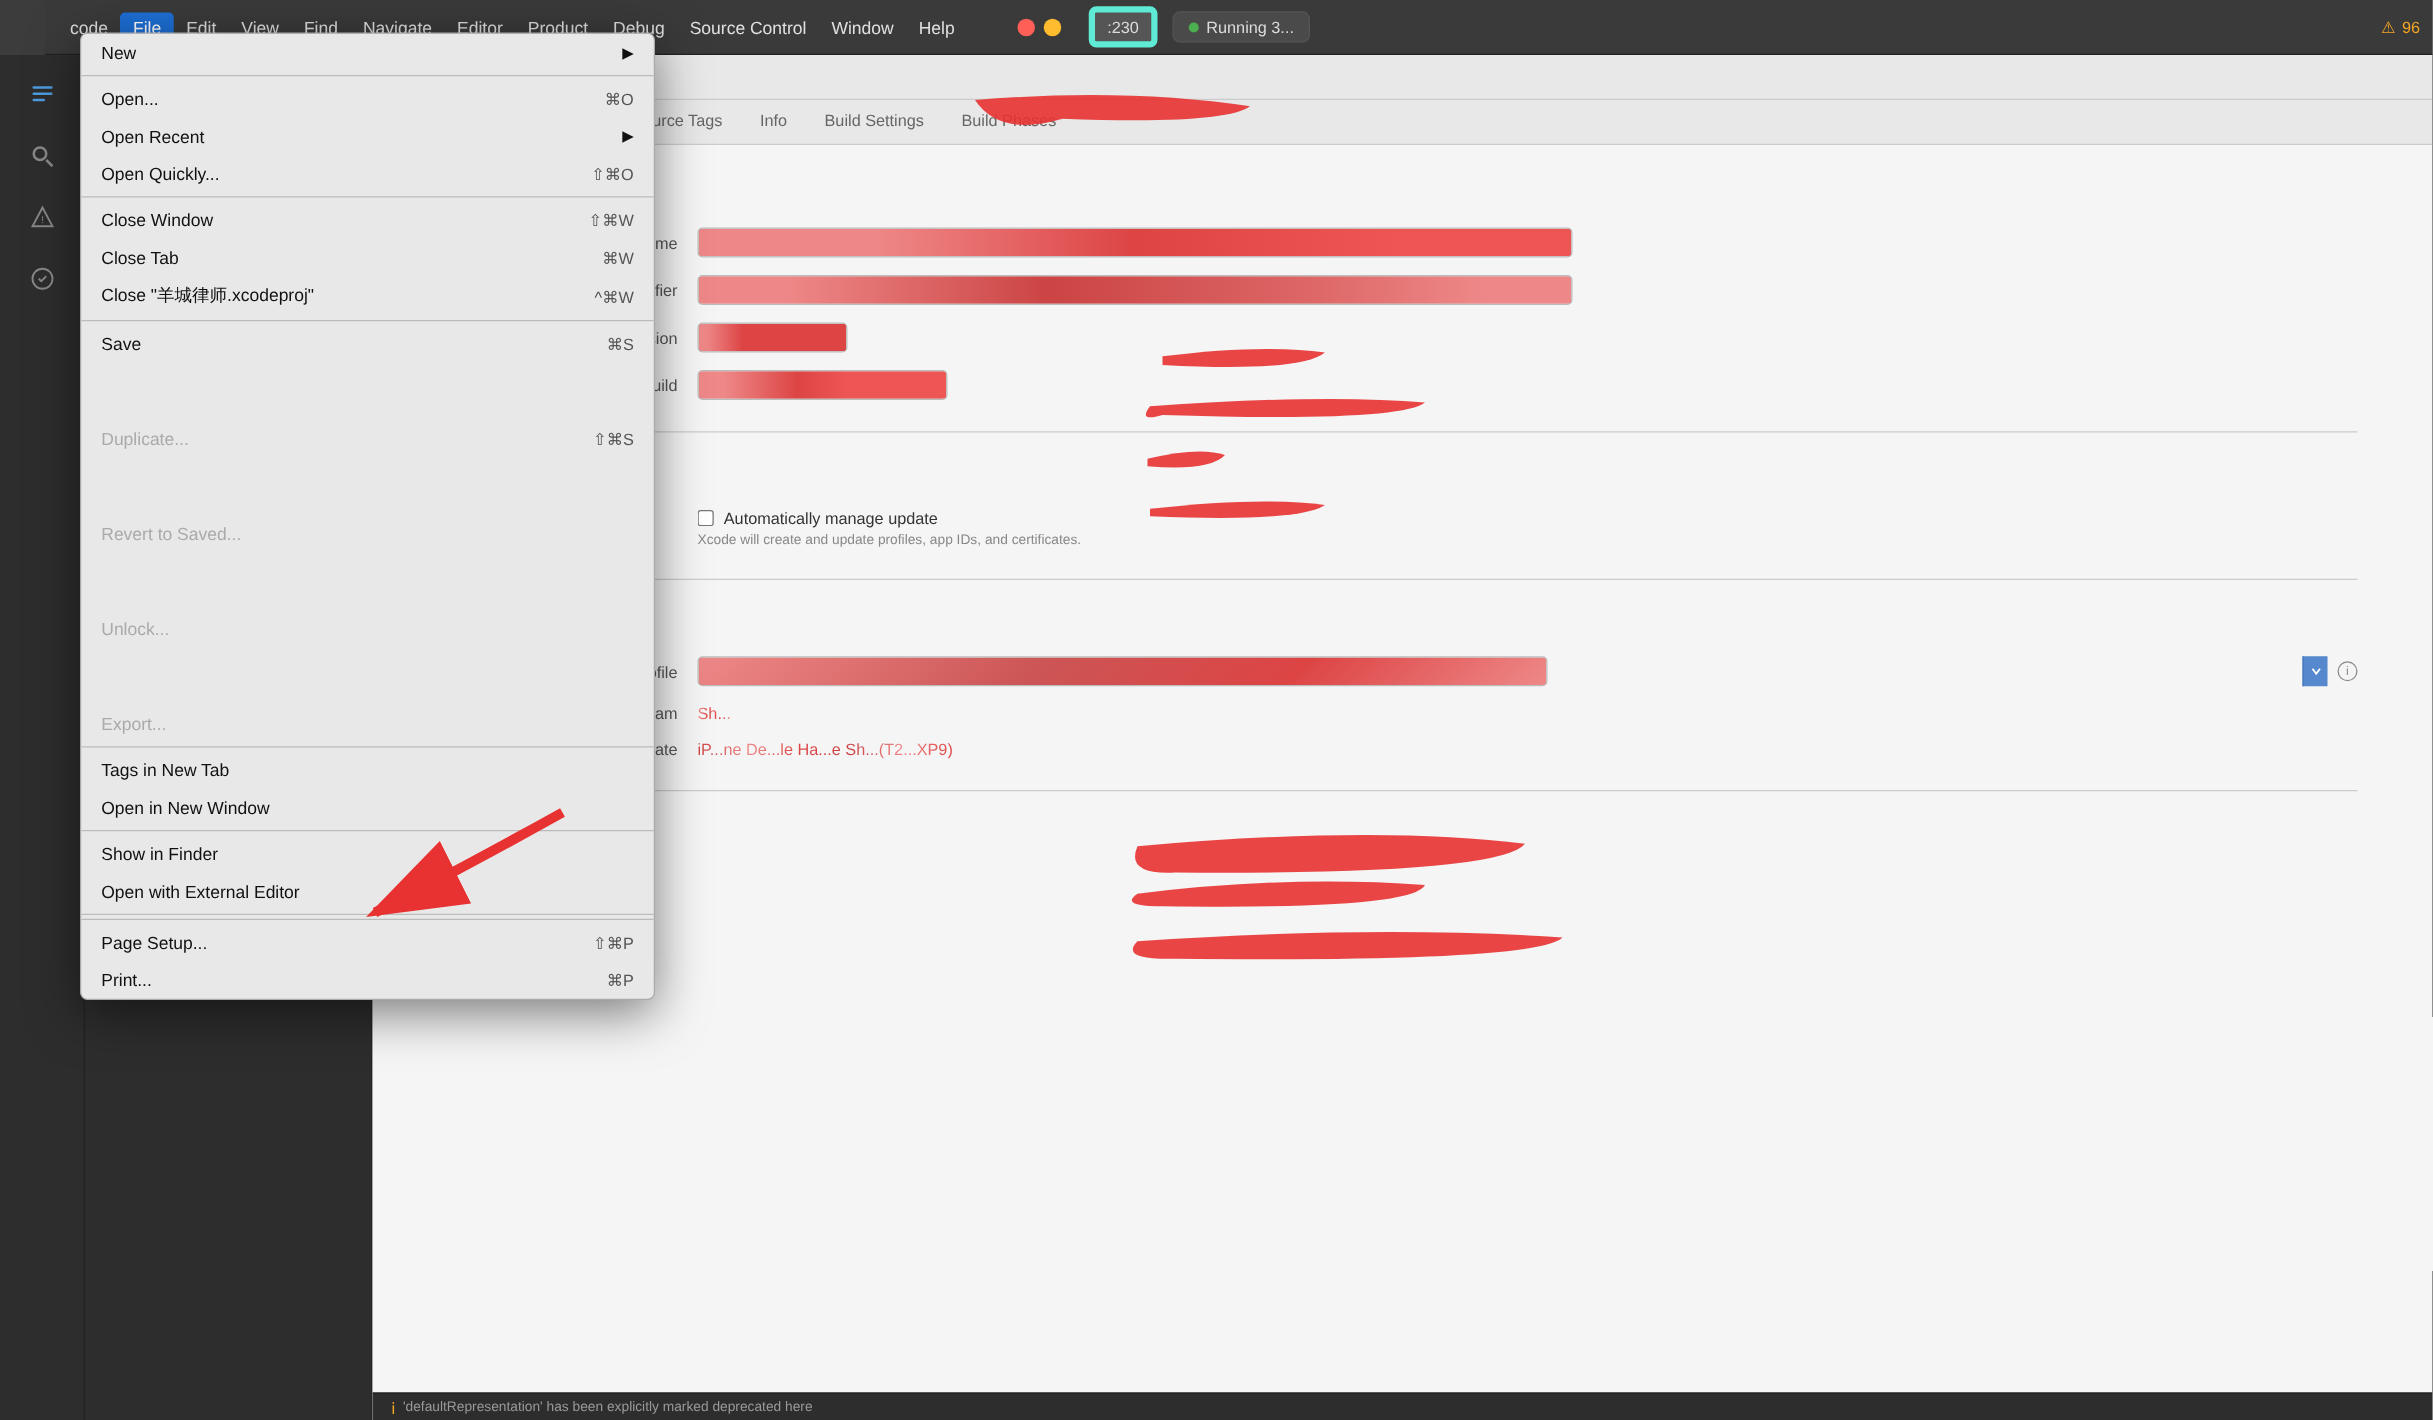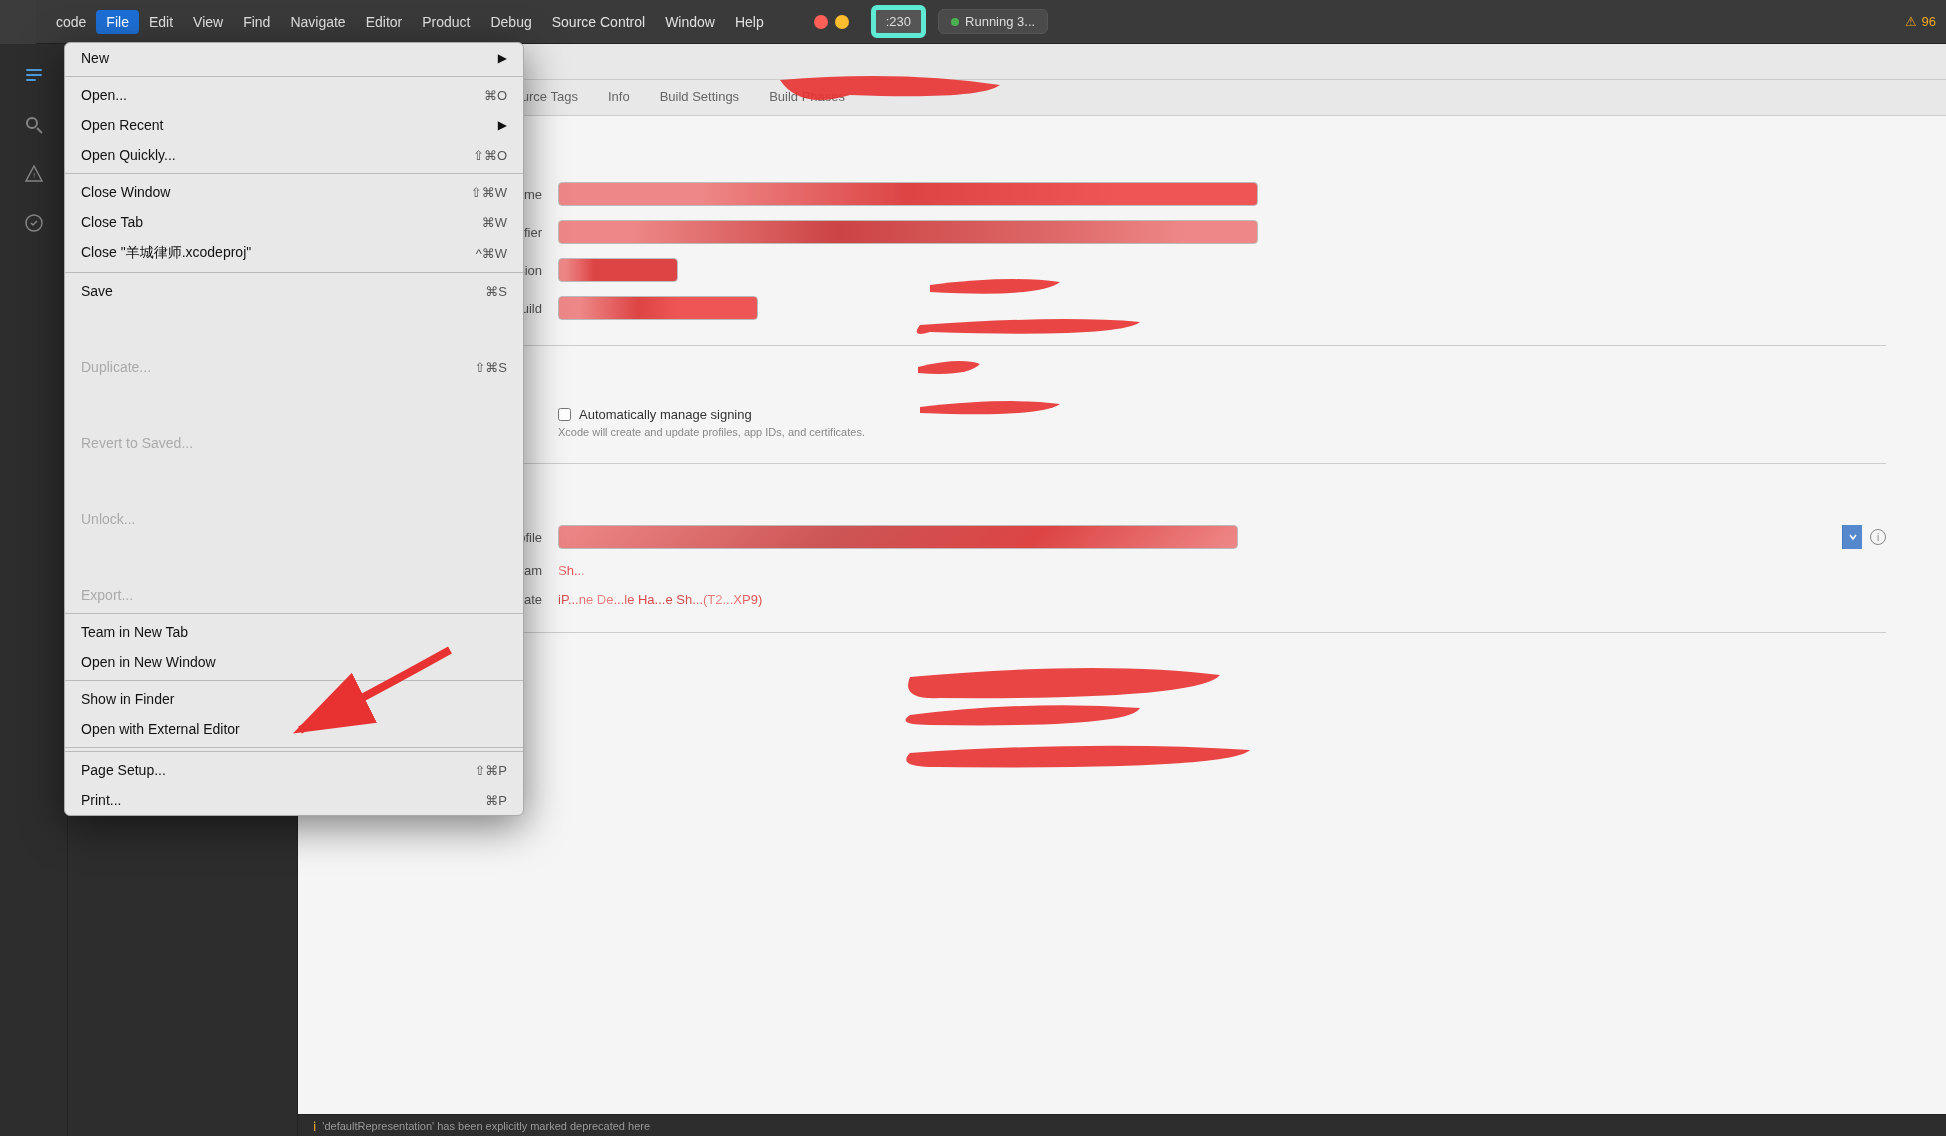--- a/index.html
+++ b/index.html
@@ -359,21 +359,21 @@
       font-size: 10px;
       color: #888;
       margin-left: 8px;
       cursor: pointer;
       flex-shrink: 0;
     }
 
     
     .dropdown-overlay {
       position: absolute;
-      top: 42px;
+      top: 26px;
       left: 64px;
       width: 460px;
       background: #e8e8e8;
       border: 1px solid #aaa;
       border-radius: 6px;
       box-shadow: 0 10px 40px rgba(0,0,0,0.5);
       z-index: 1000;
       overflow: hidden;
     }
 
@@ -612,21 +612,21 @@
           <div class="section-header">
             <div class="section-triangle"></div>
             <span>Signing</span>
           </div>
 
           <div class="signing-checkbox-row">
             <div class="signing-checkbox-label"></div>
             <div class="signing-checkbox-content">
               <div class="signing-checkbox-main">
                 <input type="checkbox" style="">
-                <span>Automatically manage signing</span>
+                <span>Automatically manage update</span>
               </div>
               <div class="signing-checkbox-desc">Xcode will create and update profiles, app IDs, and certificates.</div>
             </div>
           </div>
         </div>
 
         <hr class="section-divider">
 
         <div>
           <div class="section-header">
@@ -741,21 +741,21 @@
       <span>Unlock...</span>
     </div>
 
     <div class="dropdown-item disabled">
       <span>Export...</span>
     </div>
 
     <div class="dropdown-separator"></div>
 
     <div class="dropdown-item">
-      <span>Team in New Tab</span>
+      <span>Tags in New Tab</span>
     </div>
 
     <div class="dropdown-item">
       <span>Open in New Window</span>
     </div>
 
     <div class="dropdown-separator"></div>
 
     <div class="dropdown-item">
       <span>Show in Finder</span>

